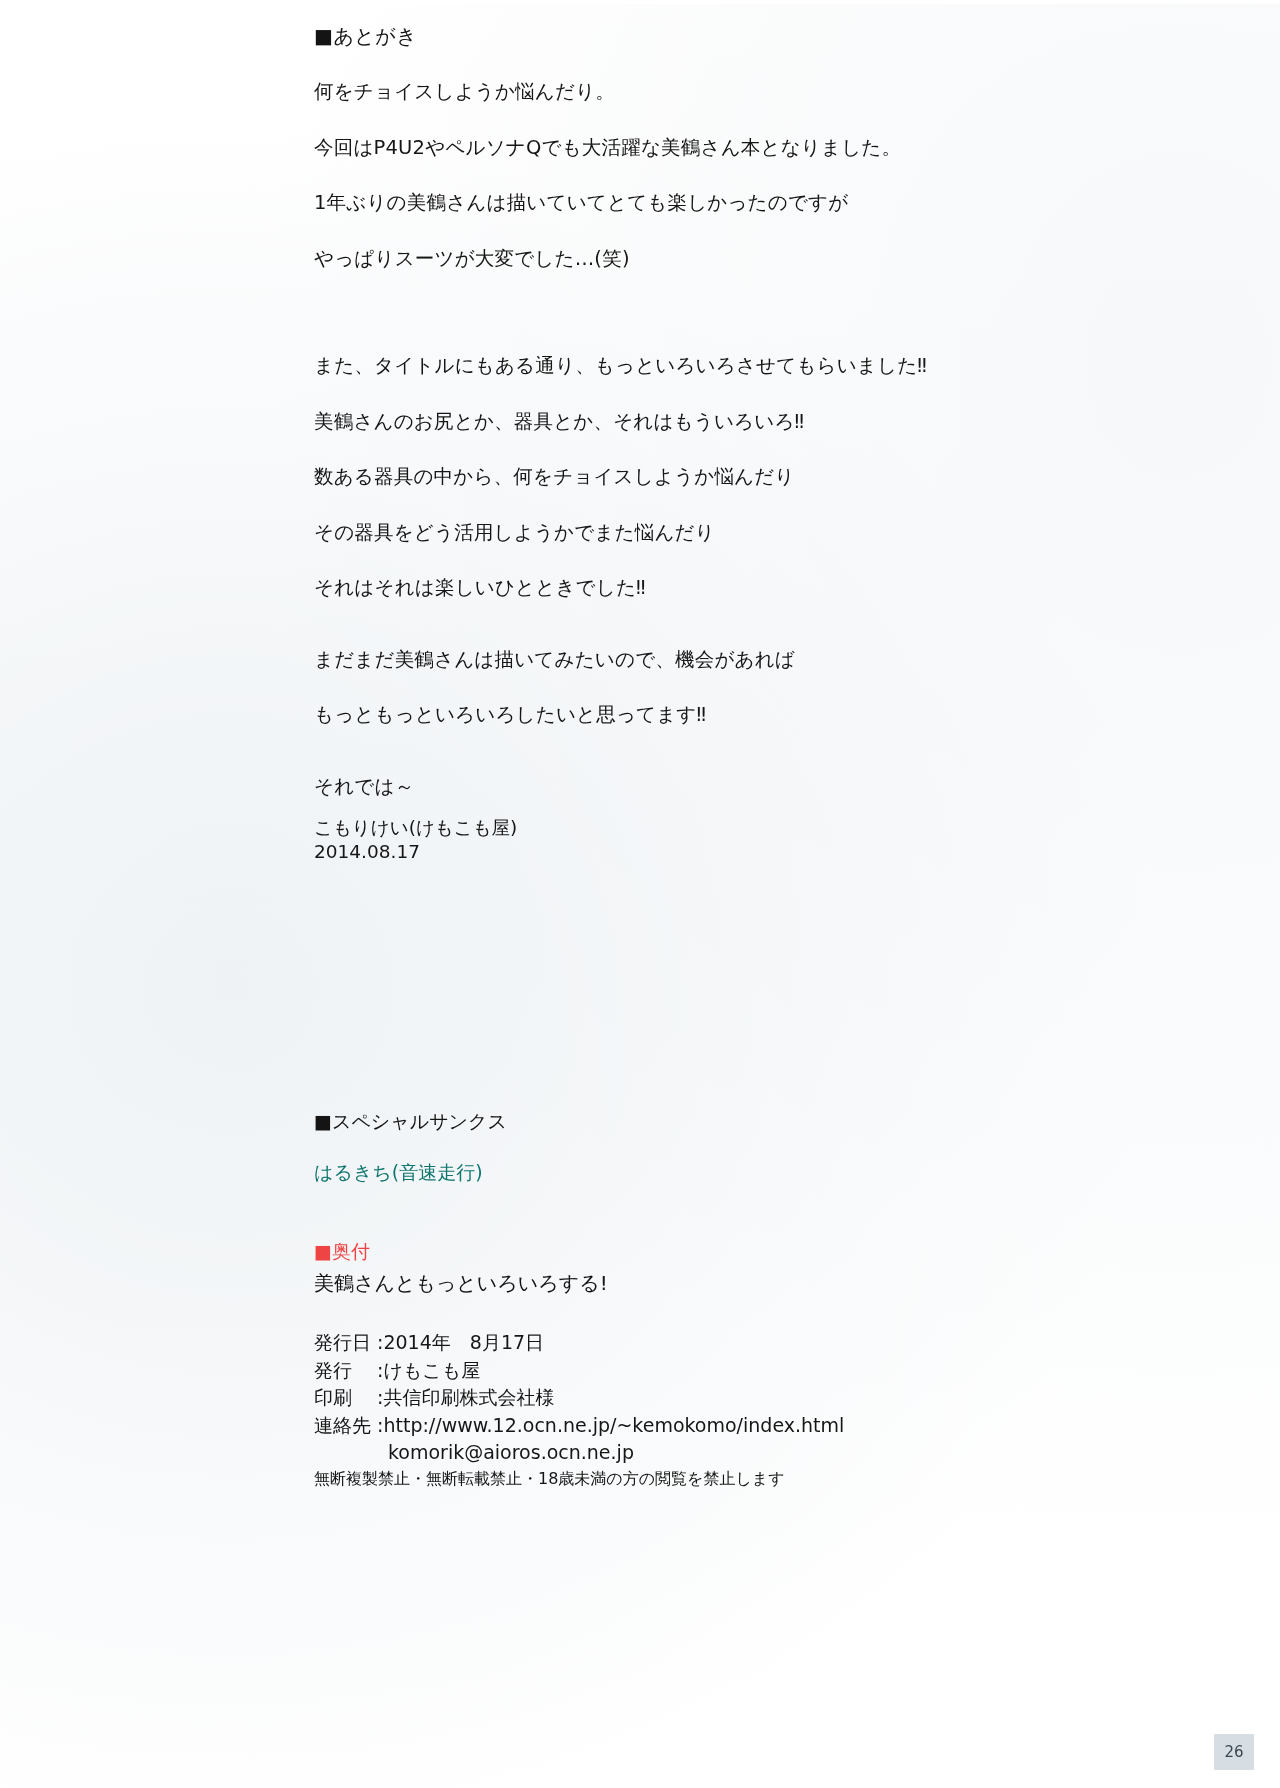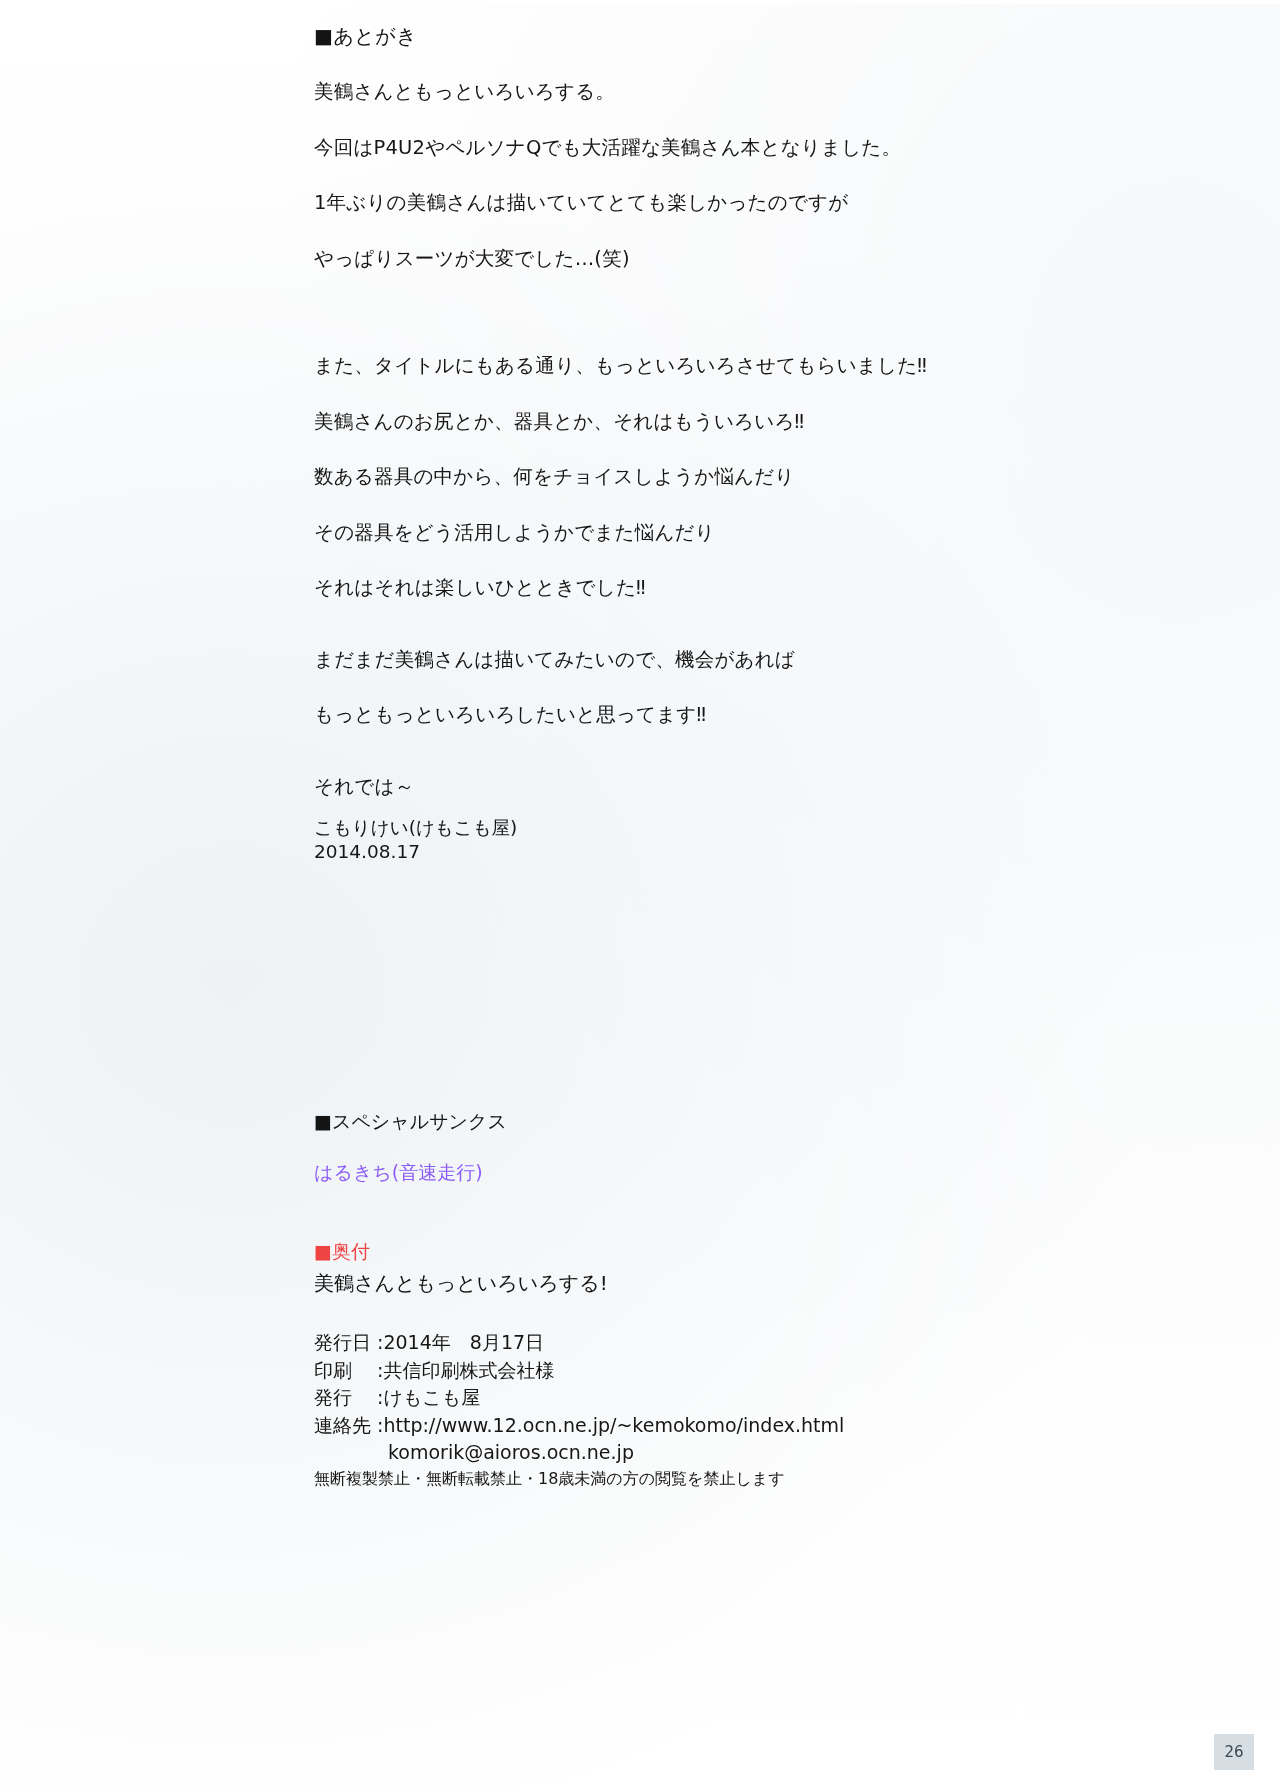--- a/index.html
+++ b/index.html
@@ -79,21 +79,21 @@
     width: 820px;
   }
   .thanks-heading {
     font-size: 19px;
     line-height: 1;
     color: #141414;
   }
   .thanks-name {
     font-size: 19px;
     line-height: 1;
-    color: #8b5cf6;
+    color: #0f766e;
     margin-top: 32px;
   }
 
   .colophon-block {
     position: absolute;
     left: 314px;
     top: 1238px;
     width: 820px;
   }
   .colophon-heading {
@@ -143,21 +143,21 @@
 </head>
 <body>
 
 <div class="page">
   <div class="paper-tint"></div>
 
   <div class="content">
     <div class="afterword-heading">■あとがき</div>
 
     <div class="gap-m"></div>
-    <div class="para">美鶴さんともっといろいろする。</div>
+    <div class="para">何をチョイスしようか悩んだり。</div>
     <div class="gap-m"></div>
     <div class="para">今回はP4U2やペルソナQでも大活躍な美鶴さん本となりました。</div>
     <div class="gap-m"></div>
     <div class="para">1年ぶりの美鶴さんは描いていてとても楽しかったのですが</div>
     <div class="gap-m"></div>
     <div class="para">やっぱりスーツが大変でした…(笑)</div>
 
     <div class="gap-l"></div>
     <div class="gap-m"></div>
     <div class="para">また、タイトルにもある通り、もっといろいろさせてもらいました‼</div>
@@ -188,22 +188,22 @@
     <div class="thanks-heading">■スペシャルサンクス</div>
     <div class="thanks-name">はるきち(音速走行)</div>
   </div>
 
   <div class="colophon-block">
     <div class="colophon-heading">■奥付</div>
     <div class="colophon-title">美鶴さんともっといろいろする!</div>
 
     <div class="colophon-rows">
       <div class="col-row">発行日 :2014年　8月17日</div>
+      <div class="col-row">発行　 :けもこも屋</div>
       <div class="col-row">印刷　 :共信印刷株式会社様</div>
-      <div class="col-row">発行　 :けもこも屋</div>
       <div class="col-row">連絡先 :http://www.12.ocn.ne.jp/~kemokomo/index.html</div>
       <div class="col-row col-indent">komorik@aioros.ocn.ne.jp</div>
       <div class="col-notice">無断複製禁止・無断転載禁止・18歳未満の方の閲覧を禁止します</div>
     </div>
   </div>
 
   <div class="page-number">26</div>
 </div>
 
 </body></html>

